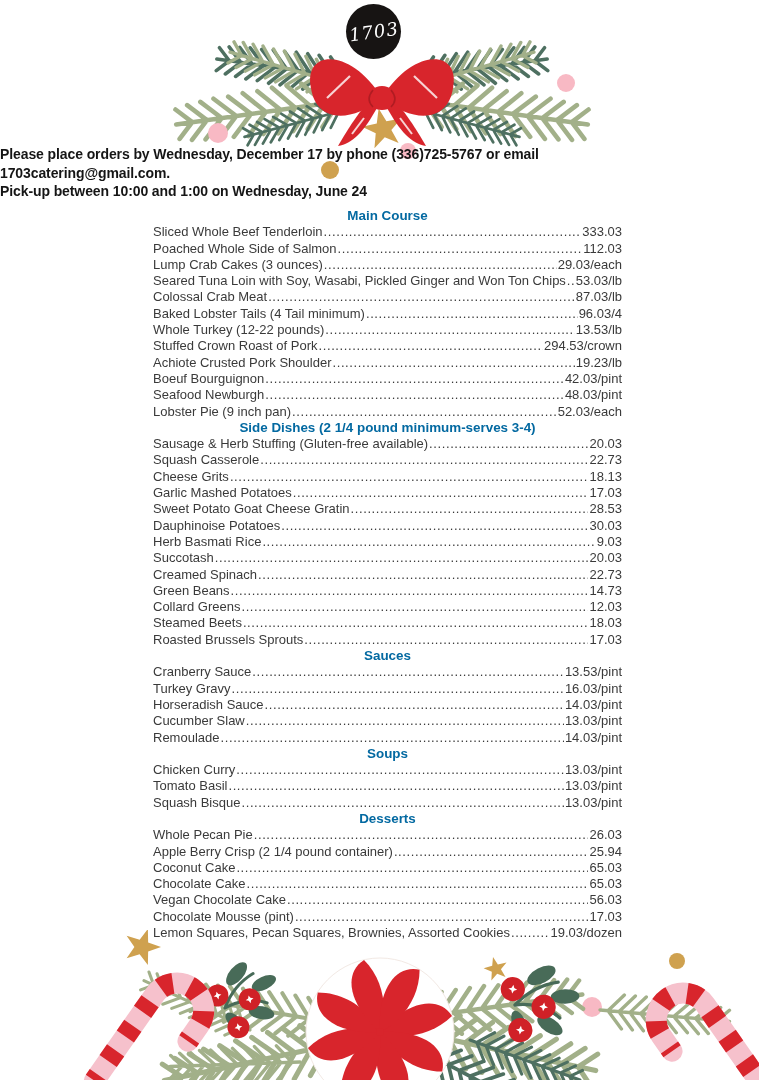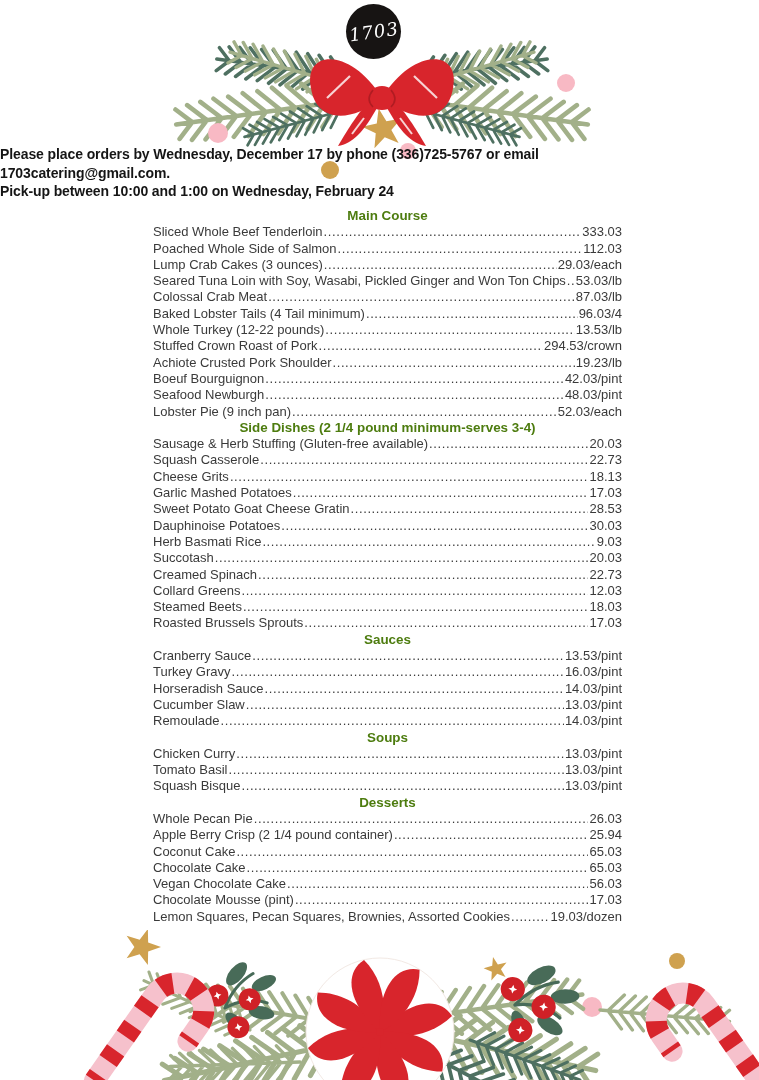--- a/index.html
+++ b/index.html
@@ -20,21 +20,21 @@
     font-size:18px;letter-spacing:1px;transform:rotate(-8deg);
   }
   .header-text{
     position:absolute;top:145px;left:0;width:759px;text-align:left;z-index:2;
     font-weight:bold;font-size:14px;line-height:18.5px;color:#151515;letter-spacing:-0.1px;
   }
   #menu{
     position:absolute;left:153px;top:208px;width:469px;z-index:2;
   }
   .section-heading{
-    text-align:center;font-weight:bold;font-size:13.4px;line-height:16.3px;color:#4d7c0f;
+    text-align:center;font-weight:bold;font-size:13.4px;line-height:16.3px;color:#0369a1;
   }
   .menu-row{
     display:flex;align-items:flex-start;font-size:13px;line-height:16.3px;color:#3a3a3a;
   }
   .item-name{white-space:nowrap;}
   .item-price{white-space:nowrap;}
   .leader{
     flex:1;overflow:hidden;white-space:nowrap;min-width:6px;margin:0 1px;color:#3a3a3a;
   }
   .leader::after{
@@ -86,21 +86,21 @@
   </g>
 </svg>
 
 <div class="logo">
   <span class="logo-text">1703</span>
 </div>
 
 <div class="header-text">
   <div>Please place orders by Wednesday, December 17 by phone (336)725-5767 or email</div>
   <div>1703catering@gmail.com.</div>
-  <div>Pick-up between 10:00 and 1:00 on Wednesday, February 24</div>
+  <div>Pick-up between 10:00 and 1:00 on Wednesday, June 24</div>
 </div>
 
 <div id="menu">
     <div class="section-heading">Main Course</div>
     <div class="menu-row">
       <span class="item-name">Sliced Whole Beef Tenderloin</span>
       <span class="leader"></span>
       <span class="item-price">333.03</span>
     </div>
     <div class="menu-row">
@@ -196,20 +196,25 @@
     </div>
     <div class="menu-row">
       <span class="item-name">Succotash</span>
       <span class="leader"></span>
       <span class="item-price">20.03</span>
     </div>
     <div class="menu-row">
       <span class="item-name">Creamed Spinach</span>
       <span class="leader"></span>
       <span class="item-price">22.73</span>
+    </div>
+    <div class="menu-row">
+      <span class="item-name">Green Beans</span>
+      <span class="leader"></span>
+      <span class="item-price">14.73</span>
     </div>
     <div class="menu-row">
       <span class="item-name">Collard Greens</span>
       <span class="leader"></span>
       <span class="item-price">12.03</span>
     </div>
     <div class="menu-row">
       <span class="item-name">Steamed Beets</span>
       <span class="leader"></span>
       <span class="item-price">18.03</span>

